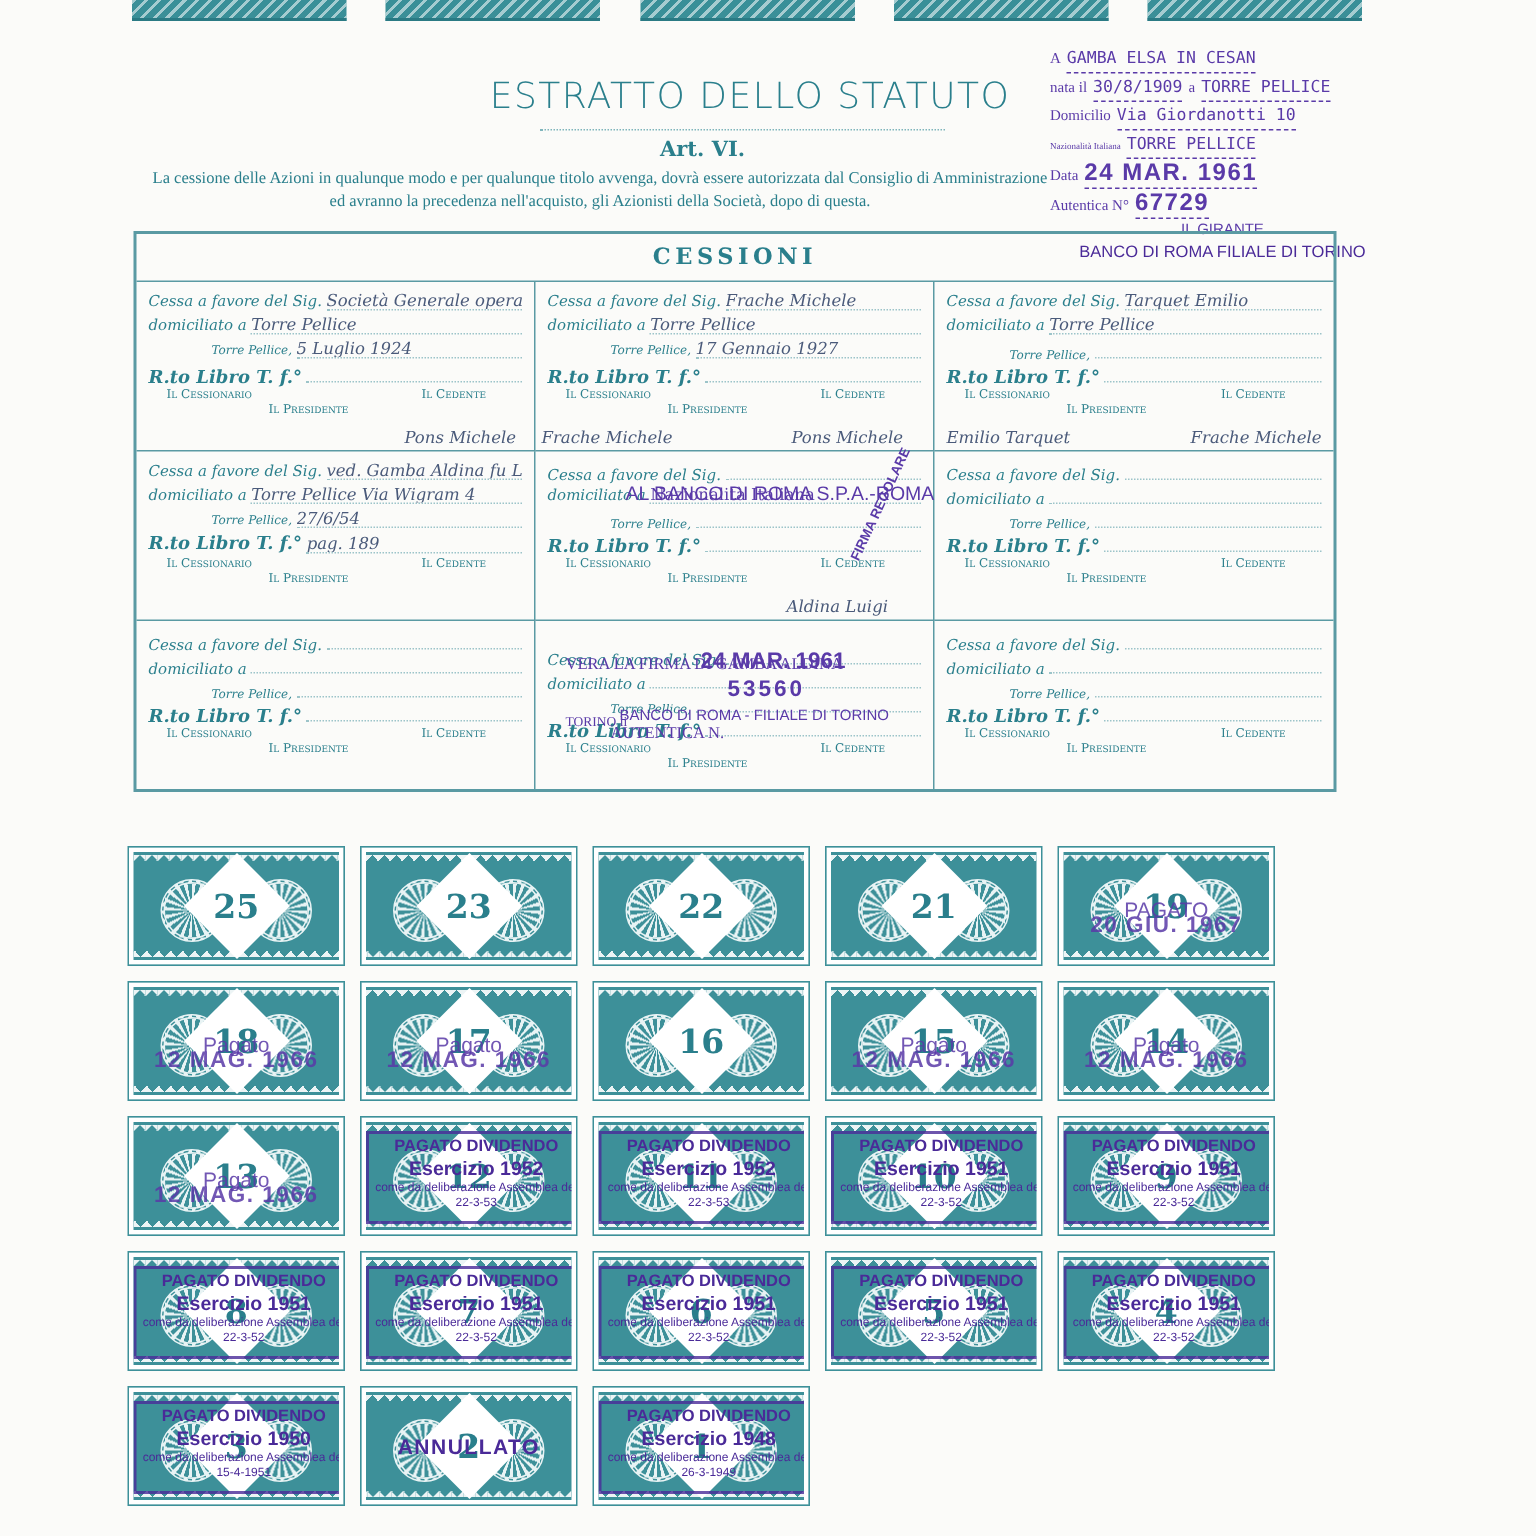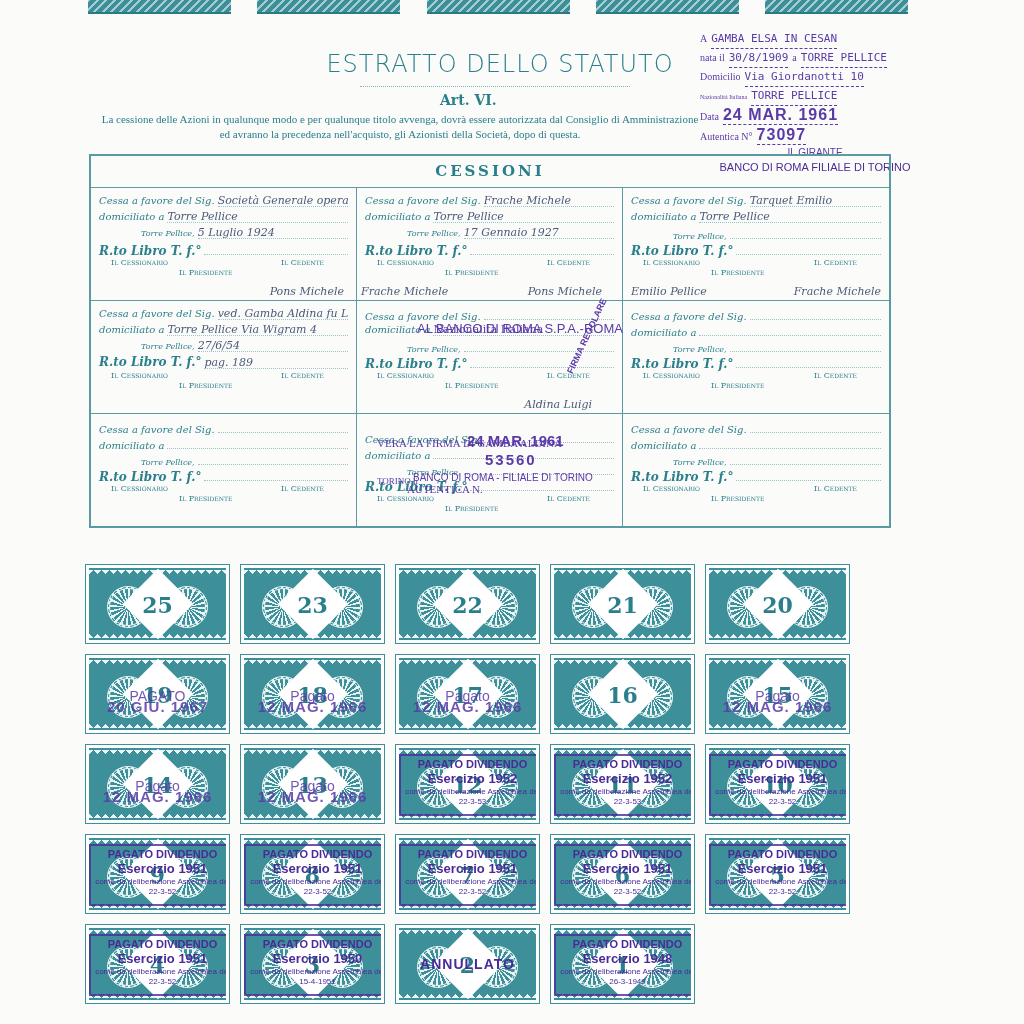--- a/index.html
+++ b/index.html
@@ -102,21 +102,21 @@
   <div class="row">
       <span class="lbl small">Nazionalità Italiana</span>
       <span class="val">TORRE PELLICE</span>
     </div>
   <div class="row">
       <span class="lbl">Data</span>
       <span class="val big">24 MAR. 1961</span>
     </div>
   <div class="row">
       <span class="lbl">Autentica N°</span>
-      <span class="val big">73097</span>
+      <span class="val big">67729</span>
     </div>
   <div class="girante">IL GIRANTE</div>
   <div class="bank">BANCO DI ROMA FILIALE DI TORINO</div>
 </div>
 
 <div class="cess">
   <div class="cess-head">CESSIONI</div>
   <div class="grid">
 
     <div class="cell">
@@ -185,21 +185,21 @@
         </div>
       <div class="ln">
           <span class="libro">R.to Libro T. f.°</span>
           <span class="fill"></span>
         </div>
       <div class="sigs">
         <span class="s1">Il Cessionario</span>
         <span class="s2">Il Presidente</span>
         <span class="s3">Il Cedente</span>
       </div>
-      <span class="hand" style="left:8px;bottom:2px;">Emilio Pellice</span>
+      <span class="hand" style="left:8px;bottom:2px;">Emilio Tarquet</span>
       <span class="hand" style="right:8px;bottom:2px;">Frache Michele</span>
     </div>
 
     <div class="cell">
       <div class="ln">
           <span>Cessa a favore del Sig.</span>
           <span class="fill">ved. Gamba Aldina fu Luigi</span>
         </div>
       <div class="ln">
           <span>domiciliato a</span>
@@ -377,28 +377,20 @@
       <div class="diamond"></div>
       <div class="num">22</div>
     </div>
     <div class="coupon">
       <div class="zig top"></div>
       <div class="zig bot"></div>
       <div class="rosette l"></div>
       <div class="rosette r"></div>
       <div class="diamond"></div>
       <div class="num">21</div>
-    </div>
-    <div class="coupon">
-      <div class="zig top"></div>
-      <div class="zig bot"></div>
-      <div class="rosette l"></div>
-      <div class="rosette r"></div>
-      <div class="diamond"></div>
-      <div class="num">20</div>
     </div>
     <div class="coupon">
       <div class="zig top"></div>
       <div class="zig bot"></div>
       <div class="rosette l"></div>
       <div class="rosette r"></div>
       <div class="diamond"></div>
       <div class="num">19</div>
       <div class="cstamp pagato">PAGATO</div>
       <div class="cstamp date">20 GIU. 1967</div>

